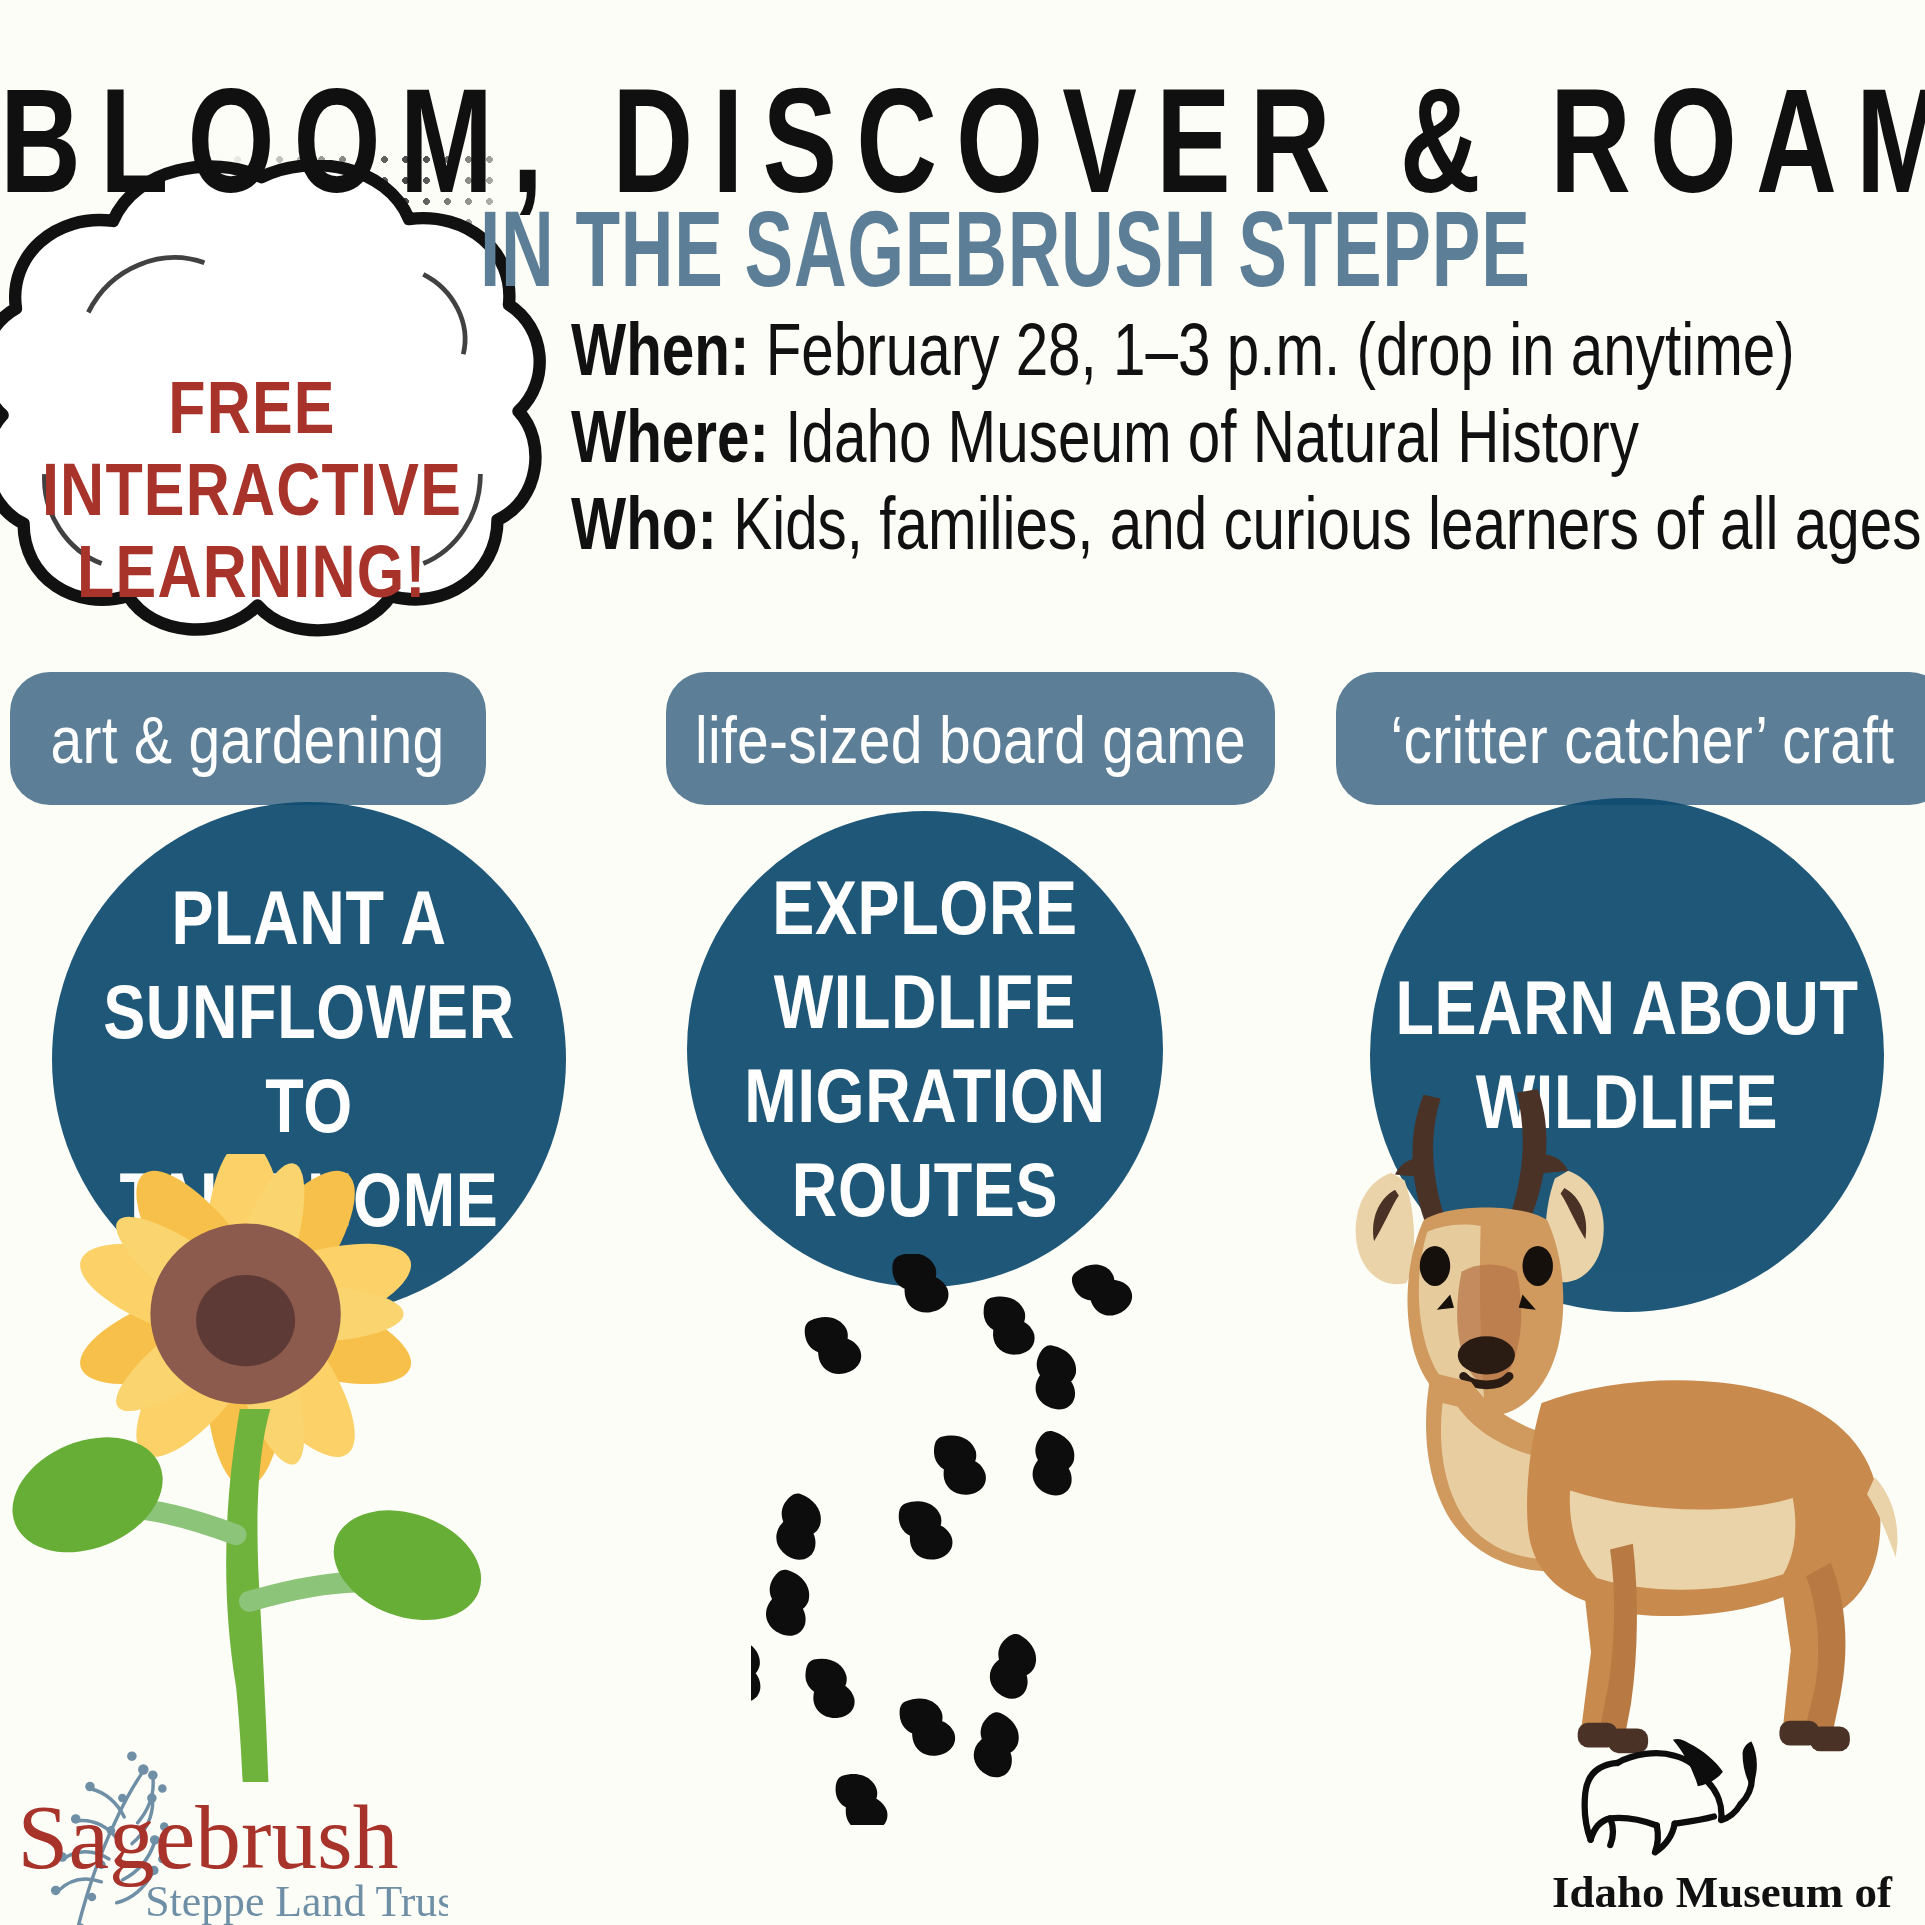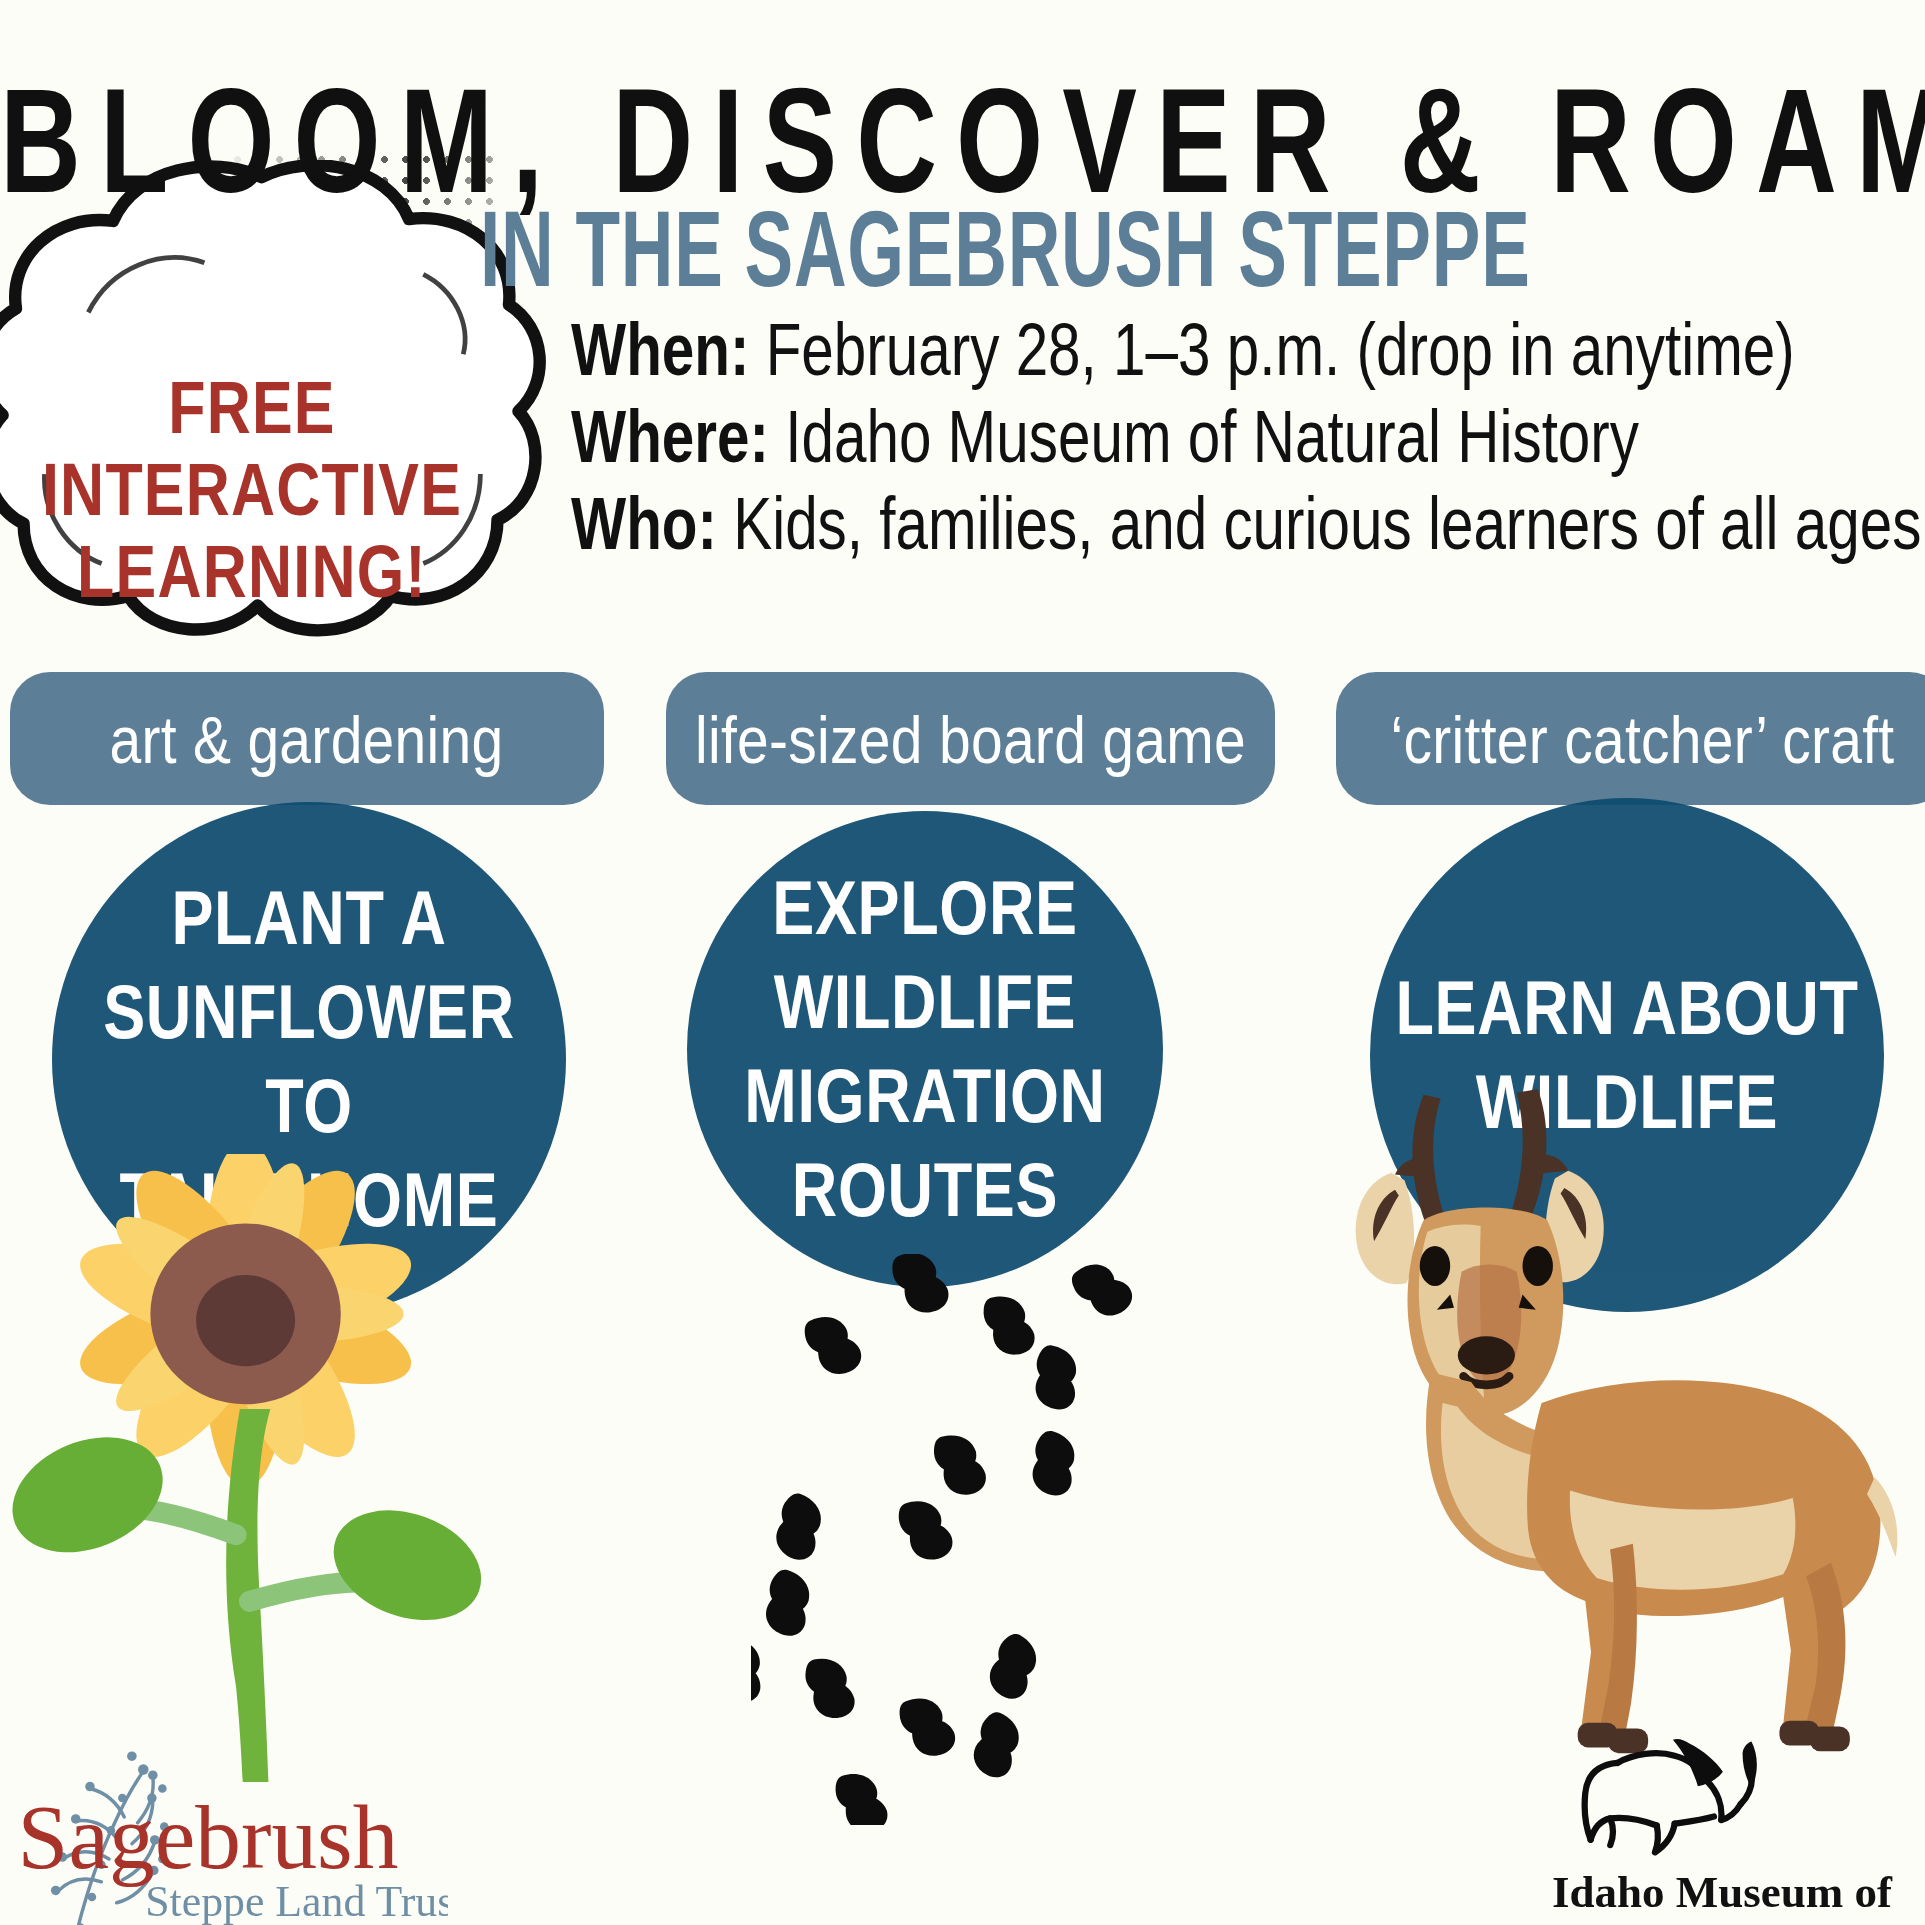--- a/index.html
+++ b/index.html
@@ -114,21 +114,21 @@
     font-weight:700;
     font-size:63px;
     line-height:1.22;
     letter-spacing:.01em;
     transform:scaleY(1.22);
     white-space:pre-line;
     padding:0 25px;
   }
 
   
-  #pill-1{left:9.5px;top:626px;width:594px;}
+  #pill-1{left:9.5px;top:626px;width:476px;}
   #pill-2{left:666px;top:626px;width:609px;}
   #pill-3{left:1336px;top:626px;width:613px;}
 
   #circle-1{left:52px;top:756px;width:514px;height:514px;}
   #circle-2{left:687px;top:765px;width:476px;height:476px;}
   #circle-3{left:1370px;top:752px;width:514px;height:514px;}
 
   
   .art{position:absolute;z-index:6;}
   #sunflower-art{left:0px;top:1108px;width:495px;height:628px;}

